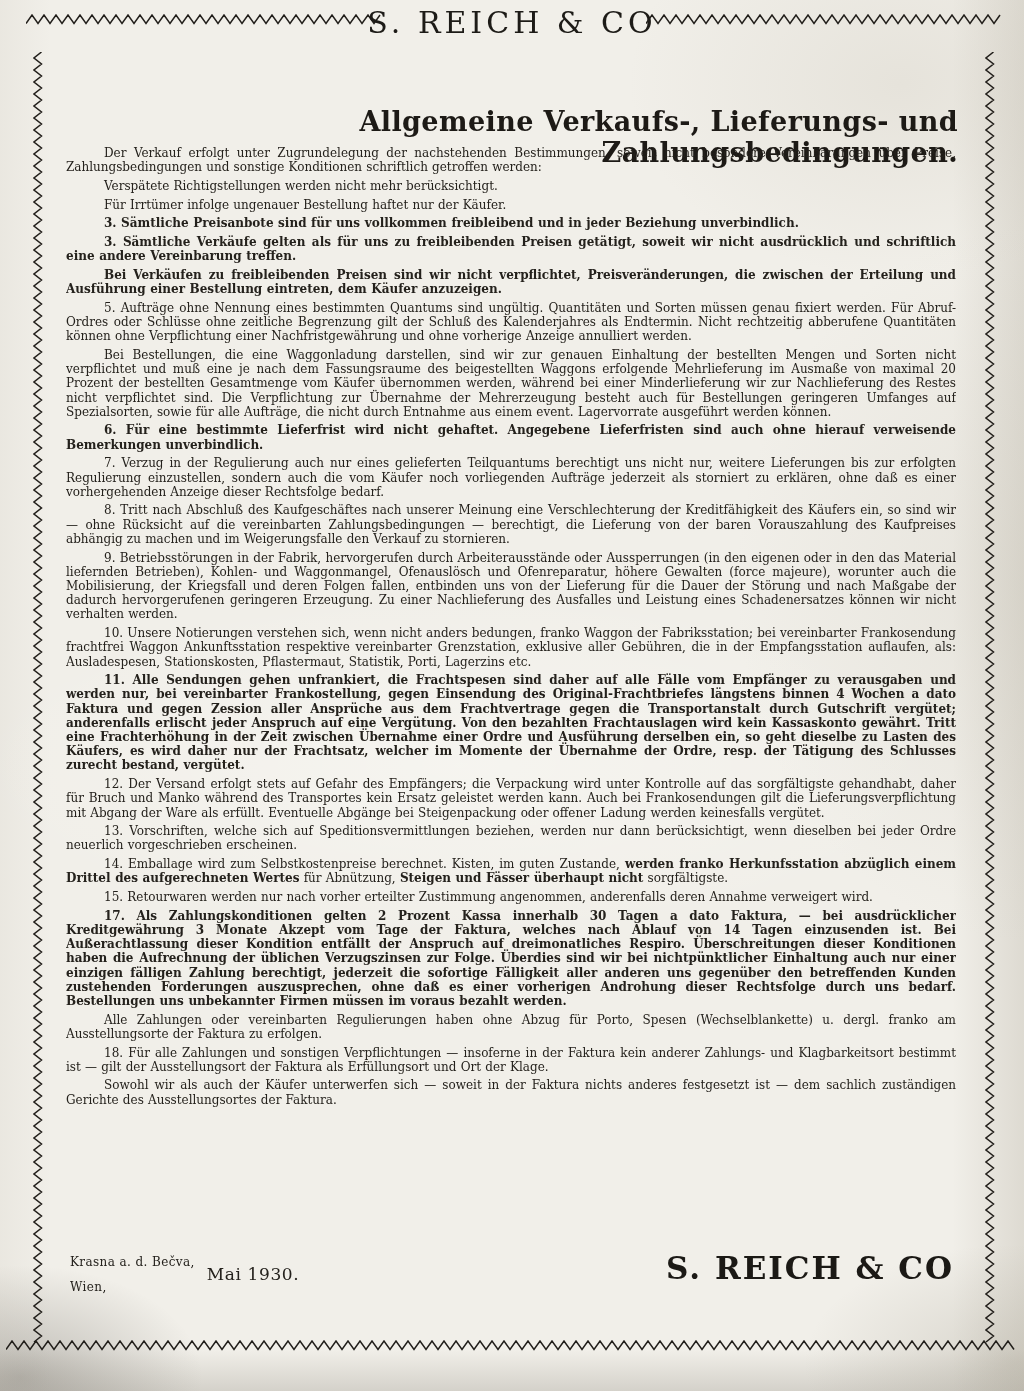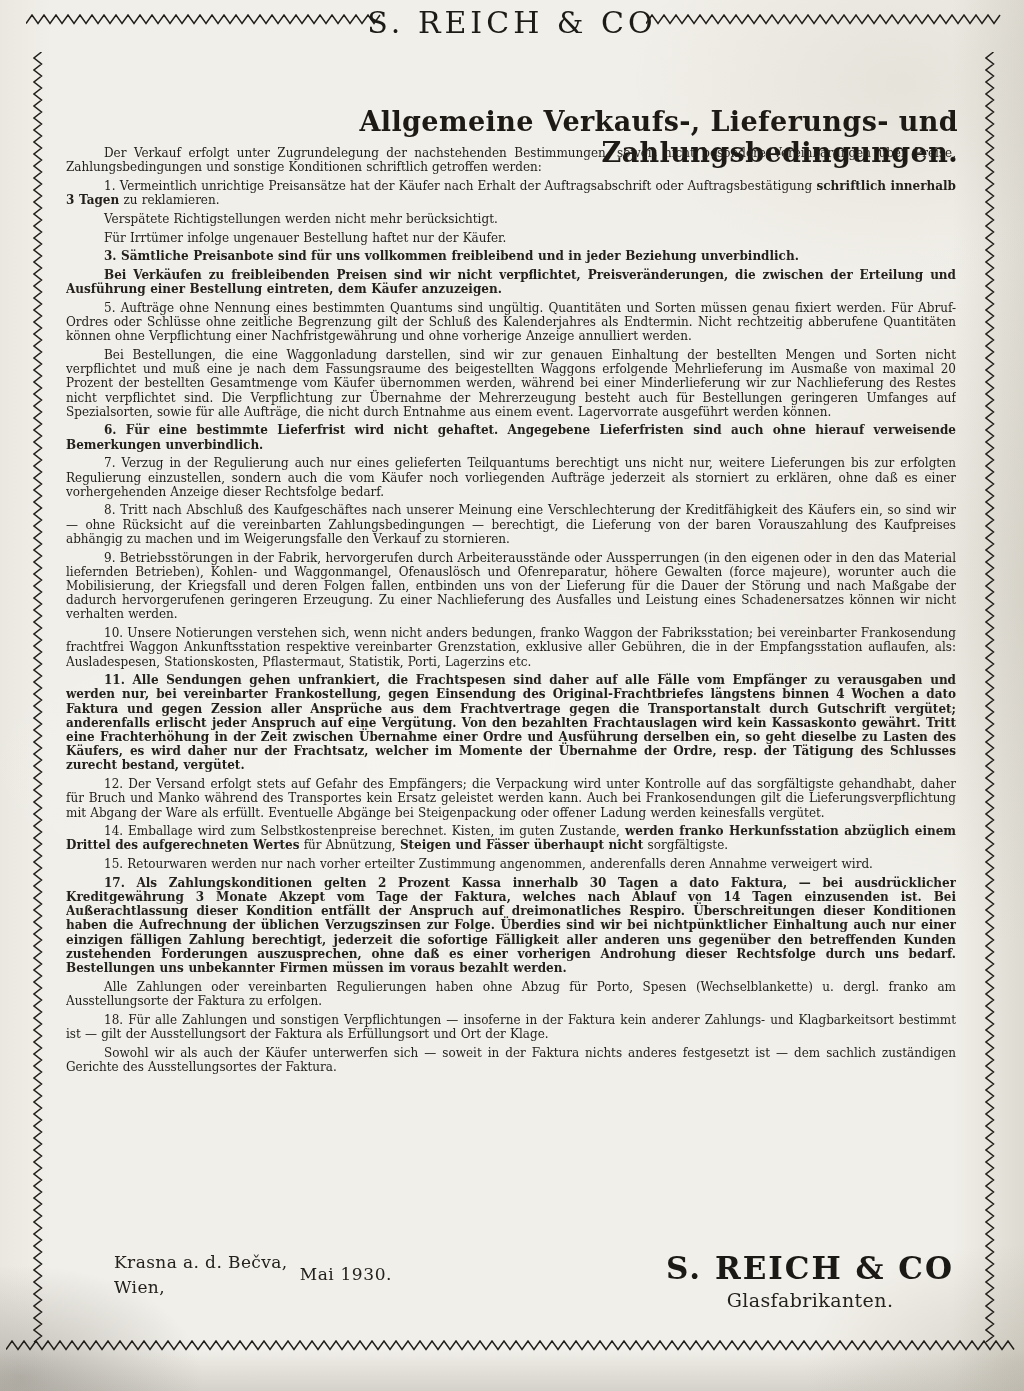--- a/index.html
+++ b/index.html
@@ -31,21 +31,21 @@
     font-size:27px;font-weight:700;letter-spacing:.4px;color:#1d1a16;
   }
   .clauses{
     position:absolute;top:146px;left:66px;width:890px;max-height:1100px;overflow:hidden;
     font-size:12px;line-height:14.2px;text-align:justify;hyphens:auto;
     word-spacing:.4px;
   }
   .para{margin:0 0 4.5px 0;text-indent:38px;}
   .b{font-weight:700;}
   .footer{position:absolute;top:1250px;left:70px;width:888px;display:flex;align-items:flex-start;}
-  .place{font-size:17px;line-height:25px;letter-spacing:.4px;margin-left:44px;}
+  .place{font-size:12px;line-height:25px;letter-spacing:.4px;}
   .date{font-size:17px;margin-left:12px;padding-top:14px;letter-spacing:.6px;}
   .company-block{margin-left:auto;text-align:center;padding-right:4px;}
   .company{font-size:31px;font-weight:700;letter-spacing:2px;color:#1b1915;white-space:nowrap;}
   .company-sub{font-size:19px;margin-top:3px;letter-spacing:.4px;}
 </style>
 </head>
 <body>
 
 <div class="page">
 
@@ -64,47 +64,47 @@
       <polyline points="8.5,0 1,6 8.5,12 1,18 8.5,24 1,30 8.5,36 1,42 8.5,48 1,54 8.5,60 1,66 8.5,72 1,78 8.5,84 1,90 8.5,96 1,102 8.5,108 1,114 8.5,120 1,126 8.5,132 1,138 8.5,144 1,150 8.5,156 1,162 8.5,168 1,174 8.5,180 1,186 8.5,192 1,198 8.5,204 1,210 8.5,216 1,222 8.5,228 1,234 8.5,240 1,246 8.5,252 1,258 8.5,264 1,270 8.5,276 1,282 8.5,288 1,294 8.5,300 1,306 8.5,312 1,318 8.5,324 1,330 8.5,336 1,342 8.5,348 1,354 8.5,360 1,366 8.5,372 1,378 8.5,384 1,390 8.5,396 1,402 8.5,408 1,414 8.5,420 1,426 8.5,432 1,438 8.5,444 1,450 8.5,456 1,462 8.5,468 1,474 8.5,480 1,486 8.5,492 1,498 8.5,504 1,510 8.5,516 1,522 8.5,528 1,534 8.5,540 1,546 8.5,552 1,558 8.5,564 1,570 8.5,576 1,582 8.5,588 1,594 8.5,600 1,606 8.5,612 1,618 8.5,624 1,630 8.5,636 1,642 8.5,648 1,654 8.5,660 1,666 8.5,672 1,678 8.5,684 1,690 8.5,696 1,702 8.5,708 1,714 8.5,720 1,726 8.5,732 1,738 8.5,744 1,750 8.5,756 1,762 8.5,768 1,774 8.5,780 1,786 8.5,792 1,798 8.5,804 1,810 8.5,816 1,822 8.5,828 1,834 8.5,840 1,846 8.5,852 1,858 8.5,864 1,870 8.5,876 1,882 8.5,888 1,894 8.5,900 1,906 8.5,912 1,918 8.5,924 1,930 8.5,936 1,942 8.5,948 1,954 8.5,960 1,966 8.5,972 1,978 8.5,984 1,990 8.5,996 1,1002 8.5,1008 1,1014 8.5,1020 1,1026 8.5,1032 1,1038 8.5,1044 1,1050 8.5,1056 1,1062 8.5,1068 1,1074 8.5,1080 1,1086 8.5,1092 1,1098 8.5,1104 1,1110 8.5,1116 1,1122 8.5,1128 1,1134 8.5,1140 1,1146 8.5,1152 1,1158 8.5,1164 1,1170 8.5,1176 1,1182 8.5,1188 1,1194 8.5,1200 1,1206 8.5,1212 1,1218 8.5,1224 1,1230 8.5,1236 1,1242 8.5,1248 1,1254 8.5,1260 1,1266 8.5,1272 1,1278 8.5,1284 1,1290" fill="none" stroke="#221f1b" stroke-width="1.5"></polyline>
     </svg>
   <svg id="zz-bottom" class="zz" width="1012" height="11">
       <polyline points="0,9.5 6,1 12,9.5 18,1 24,9.5 30,1 36,9.5 42,1 48,9.5 54,1 60,9.5 66,1 72,9.5 78,1 84,9.5 90,1 96,9.5 102,1 108,9.5 114,1 120,9.5 126,1 132,9.5 138,1 144,9.5 150,1 156,9.5 162,1 168,9.5 174,1 180,9.5 186,1 192,9.5 198,1 204,9.5 210,1 216,9.5 222,1 228,9.5 234,1 240,9.5 246,1 252,9.5 258,1 264,9.5 270,1 276,9.5 282,1 288,9.5 294,1 300,9.5 306,1 312,9.5 318,1 324,9.5 330,1 336,9.5 342,1 348,9.5 354,1 360,9.5 366,1 372,9.5 378,1 384,9.5 390,1 396,9.5 402,1 408,9.5 414,1 420,9.5 426,1 432,9.5 438,1 444,9.5 450,1 456,9.5 462,1 468,9.5 474,1 480,9.5 486,1 492,9.5 498,1 504,9.5 510,1 516,9.5 522,1 528,9.5 534,1 540,9.5 546,1 552,9.5 558,1 564,9.5 570,1 576,9.5 582,1 588,9.5 594,1 600,9.5 606,1 612,9.5 618,1 624,9.5 630,1 636,9.5 642,1 648,9.5 654,1 660,9.5 666,1 672,9.5 678,1 684,9.5 690,1 696,9.5 702,1 708,9.5 714,1 720,9.5 726,1 732,9.5 738,1 744,9.5 750,1 756,9.5 762,1 768,9.5 774,1 780,9.5 786,1 792,9.5 798,1 804,9.5 810,1 816,9.5 822,1 828,9.5 834,1 840,9.5 846,1 852,9.5 858,1 864,9.5 870,1 876,9.5 882,1 888,9.5 894,1 900,9.5 906,1 912,9.5 918,1 924,9.5 930,1 936,9.5 942,1 948,9.5 954,1 960,9.5 966,1 972,9.5 978,1 984,9.5 990,1 996,9.5 1002,1 1008,9.5" fill="none" stroke="#221f1b" stroke-width="1.5"></polyline>
     </svg>
 
   <h1 class="title">Allgemeine Verkaufs-, Lieferungs- und Zahlungsbedingungen.</h1>
 
   <main class="clauses" id="clauses">
       <p class="para"><span>Der Verkauf erfolgt unter Zugrundelegung der nachstehenden Bestimmungen, soweit nicht besondere Vereinbarungen über Preise, Zahlungsbedingungen und sonstige Konditionen schriftlich getroffen werden:</span></p>
-      <p class="para"><span>1. Vermeintlich unrichtige Preisansätze hat der Käufer nach Erhalt der Auftragsabschrift oder Auftragsbestätigung </span><span class="b">schriftlich innerhalb 3 Tagen</span><span> zu reklamieren.</span></p>
       <p class="para"><span>Verspätete Richtigstellungen werden nicht mehr berücksichtigt.</span></p>
       <p class="para"><span>Für Irrtümer infolge ungenauer Bestellung haftet nur der Käufer.</span></p>
       <p class="para"><span class="b">3. Sämtliche Preisanbote sind für uns vollkommen freibleibend und in jeder Beziehung unverbindlich.</span></p>
+      <p class="para"><span class="b">3. Sämtliche Verkäufe gelten als für uns zu freibleibenden Preisen getätigt, soweit wir nicht ausdrücklich und schriftlich eine andere Vereinbarung treffen.</span></p>
       <p class="para"><span class="b">Bei Verkäufen zu freibleibenden Preisen sind wir nicht verpflichtet, Preisveränderungen, die zwischen der Erteilung und Ausführung einer Bestellung eintreten, dem Käufer anzuzeigen.</span></p>
       <p class="para"><span>5. Aufträge ohne Nennung eines bestimmten Quantums sind ungültig. Quantitäten und Sorten müssen genau fixiert werden. Für Abruf-Ordres oder Schlüsse ohne zeitliche Begrenzung gilt der Schluß des Kalenderjahres als Endtermin. Nicht rechtzeitig abberufene Quantitäten können ohne Verpflichtung einer Nachfristgewährung und ohne vorherige Anzeige annulliert werden.</span></p>
       <p class="para"><span>Bei Bestellungen, die eine Waggonladung darstellen, sind wir zur genauen Einhaltung der bestellten Mengen und Sorten nicht verpflichtet und muß eine je nach dem Fassungsraume des beigestellten Waggons erfolgende Mehrlieferung im Ausmaße von maximal 20 Prozent der bestellten Gesamtmenge vom Käufer übernommen werden, während bei einer Minderlieferung wir zur Nachlieferung des Restes nicht verpflichtet sind. Die Verpflichtung zur Übernahme der Mehrerzeugung besteht auch für Bestellungen geringeren Umfanges auf Spezialsorten, sowie für alle Aufträge, die nicht durch Entnahme aus einem event. Lagervorrate ausgeführt werden können.</span></p>
       <p class="para"><span class="b">6. Für eine bestimmte Lieferfrist wird nicht gehaftet. Angegebene Lieferfristen sind auch ohne hierauf verweisende Bemerkungen unverbindlich.</span></p>
       <p class="para"><span>7. Verzug in der Regulierung auch nur eines gelieferten Teilquantums berechtigt uns nicht nur, weitere Lieferungen bis zur erfolgten Regulierung einzustellen, sondern auch die vom Käufer noch vorliegenden Aufträge jederzeit als storniert zu erklären, ohne daß es einer vorhergehenden Anzeige dieser Rechtsfolge bedarf.</span></p>
       <p class="para"><span>8. Tritt nach Abschluß des Kaufgeschäftes nach unserer Meinung eine Verschlechterung der Kreditfähigkeit des Käufers ein, so sind wir — ohne Rücksicht auf die vereinbarten Zahlungsbedingungen — berechtigt, die Lieferung von der baren Vorauszahlung des Kaufpreises abhängig zu machen und im Weigerungsfalle den Verkauf zu stornieren.</span></p>
       <p class="para"><span>9. Betriebsstörungen in der Fabrik, hervorgerufen durch Arbeiterausstände oder Aussperrungen (in den eigenen oder in den das Material liefernden Betrieben), Kohlen- und Waggonmangel, Ofenauslösch und Ofenreparatur, höhere Gewalten (force majeure), worunter auch die Mobilisierung, der Kriegsfall und deren Folgen fallen, entbinden uns von der Lieferung für die Dauer der Störung und nach Maßgabe der dadurch hervorgerufenen geringeren Erzeugung. Zu einer Nachlieferung des Ausfalles und Leistung eines Schadenersatzes können wir nicht verhalten werden.</span></p>
       <p class="para"><span>10. Unsere Notierungen verstehen sich, wenn nicht anders bedungen, franko Waggon der Fabriksstation; bei vereinbarter Frankosendung frachtfrei Waggon Ankunftsstation respektive vereinbarter Grenzstation, exklusive aller Gebühren, die in der Empfangsstation auflaufen, als: Ausladespesen, Stationskosten, Pflastermaut, Statistik, Porti, Lagerzins etc.</span></p>
       <p class="para"><span class="b">11. Alle Sendungen gehen unfrankiert, die Frachtspesen sind daher auf alle Fälle vom Empfänger zu verausgaben und werden nur, bei vereinbarter Frankostellung, gegen Einsendung des Original-Frachtbriefes längstens binnen 4 Wochen a dato Faktura und gegen Zession aller Ansprüche aus dem Frachtvertrage gegen die Transportanstalt durch Gutschrift vergütet; anderenfalls erlischt jeder Anspruch auf eine Vergütung. Von den bezahlten Frachtauslagen wird kein Kassaskonto gewährt. Tritt eine Frachterhöhung in der Zeit zwischen Übernahme einer Ordre und Ausführung derselben ein, so geht dieselbe zu Lasten des Käufers, es wird daher nur der Frachtsatz, welcher im Momente der Übernahme der Ordre, resp. der Tätigung des Schlusses zurecht bestand, vergütet.</span></p>
       <p class="para"><span>12. Der Versand erfolgt stets auf Gefahr des Empfängers; die Verpackung wird unter Kontrolle auf das sorgfältigste gehandhabt, daher für Bruch und Manko während des Transportes kein Ersatz geleistet werden kann. Auch bei Frankosendungen gilt die Lieferungsverpflichtung mit Abgang der Ware als erfüllt. Eventuelle Abgänge bei Steigenpackung oder offener Ladung werden keinesfalls vergütet.</span></p>
+      <p class="para"><span>13. Vorschriften, welche sich auf Speditionsvermittlungen beziehen, werden nur dann berücksichtigt, wenn dieselben bei jeder Ordre neuerlich vorgeschrieben erscheinen.</span></p>
       <p class="para"><span>14. Emballage wird zum Selbstkostenpreise berechnet. Kisten, im guten Zustande, </span><span class="b">werden franko Herkunfsstation abzüglich einem Drittel des aufgerechneten Wertes</span><span> für Abnützung, </span><span class="b">Steigen und Fässer überhaupt nicht</span><span> sorgfältigste.</span></p>
       <p class="para"><span>15. Retourwaren werden nur nach vorher erteilter Zustimmung angenommen, anderenfalls deren Annahme verweigert wird.</span></p>
       <p class="para"><span class="b">17. Als Zahlungskonditionen gelten 2 Prozent Kassa innerhalb 30 Tagen a dato Faktura, — bei ausdrücklicher Kreditgewährung 3 Monate Akzept vom Tage der Faktura, welches nach Ablauf von 14 Tagen einzusenden ist. Bei Außerachtlassung dieser Kondition entfällt der Anspruch auf dreimonatliches Respiro. Überschreitungen dieser Konditionen haben die Aufrechnung der üblichen Verzugszinsen zur Folge. Überdies sind wir bei nichtpünktlicher Einhaltung auch nur einer einzigen fälligen Zahlung berechtigt, jederzeit die sofortige Fälligkeit aller anderen uns gegenüber den betreffenden Kunden zustehenden Forderungen auszusprechen, ohne daß es einer vorherigen Androhung dieser Rechtsfolge durch uns bedarf. Bestellungen uns unbekannter Firmen müssen im voraus bezahlt werden.</span></p>
       <p class="para"><span>Alle Zahlungen oder vereinbarten Regulierungen haben ohne Abzug für Porto, Spesen (Wechselblankette) u. dergl. franko am Ausstellungsorte der Faktura zu erfolgen.</span></p>
       <p class="para"><span>18. Für alle Zahlungen und sonstigen Verpflichtungen — insoferne in der Faktura kein anderer Zahlungs- und Klagbarkeitsort bestimmt ist — gilt der Ausstellungsort der Faktura als Erfüllungsort und Ort der Klage.</span></p>
       <p class="para"><span>Sowohl wir als auch der Käufer unterwerfen sich — soweit in der Faktura nichts anderes festgesetzt ist — dem sachlich zuständigen Gerichte des Ausstellungsortes der Faktura.</span></p>
     </main>
 
   <footer class="footer">
     <div class="place">
       <div>Krasna a. d. Bečva,</div>
       <div>Wien,</div>
     </div>
     <div class="date">Mai 1930.</div>
     <div class="company-block">
       <div class="company">S. REICH &amp; CO</div>
-      <div class="company-sub">Glasfabrikanten.</div>
     </div>
   </footer>
 
 </div>
 
 </body></html>

